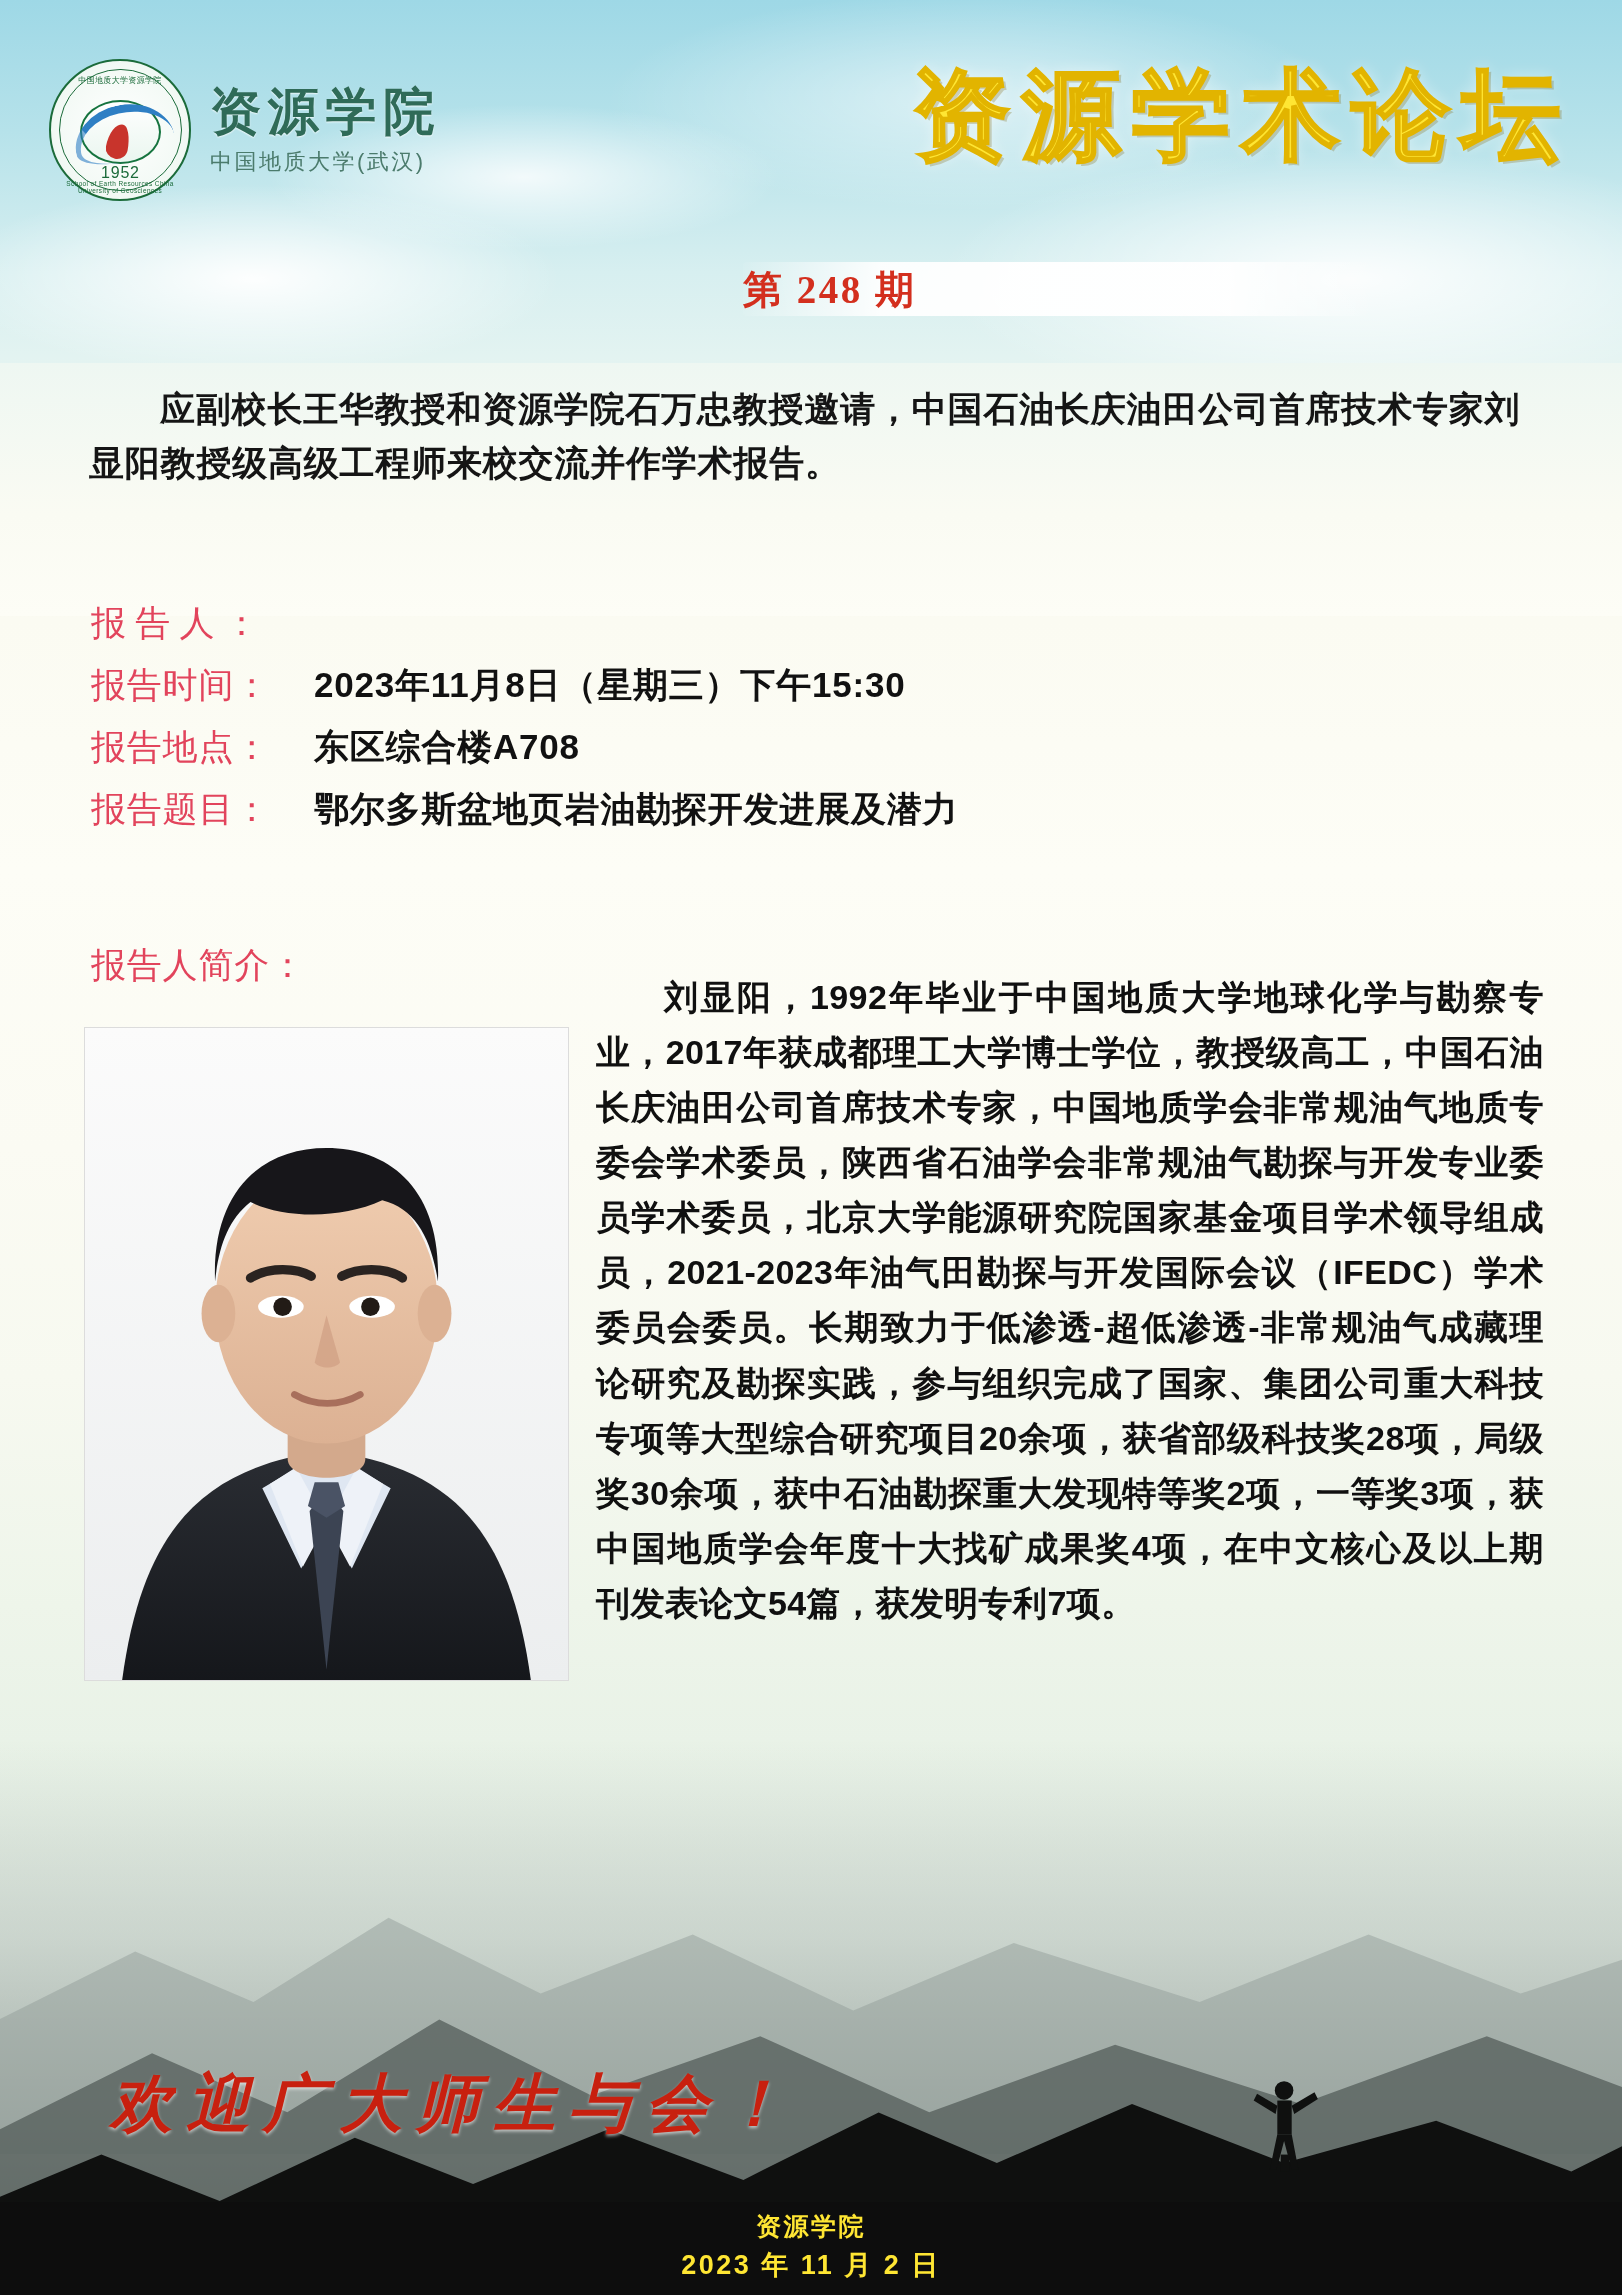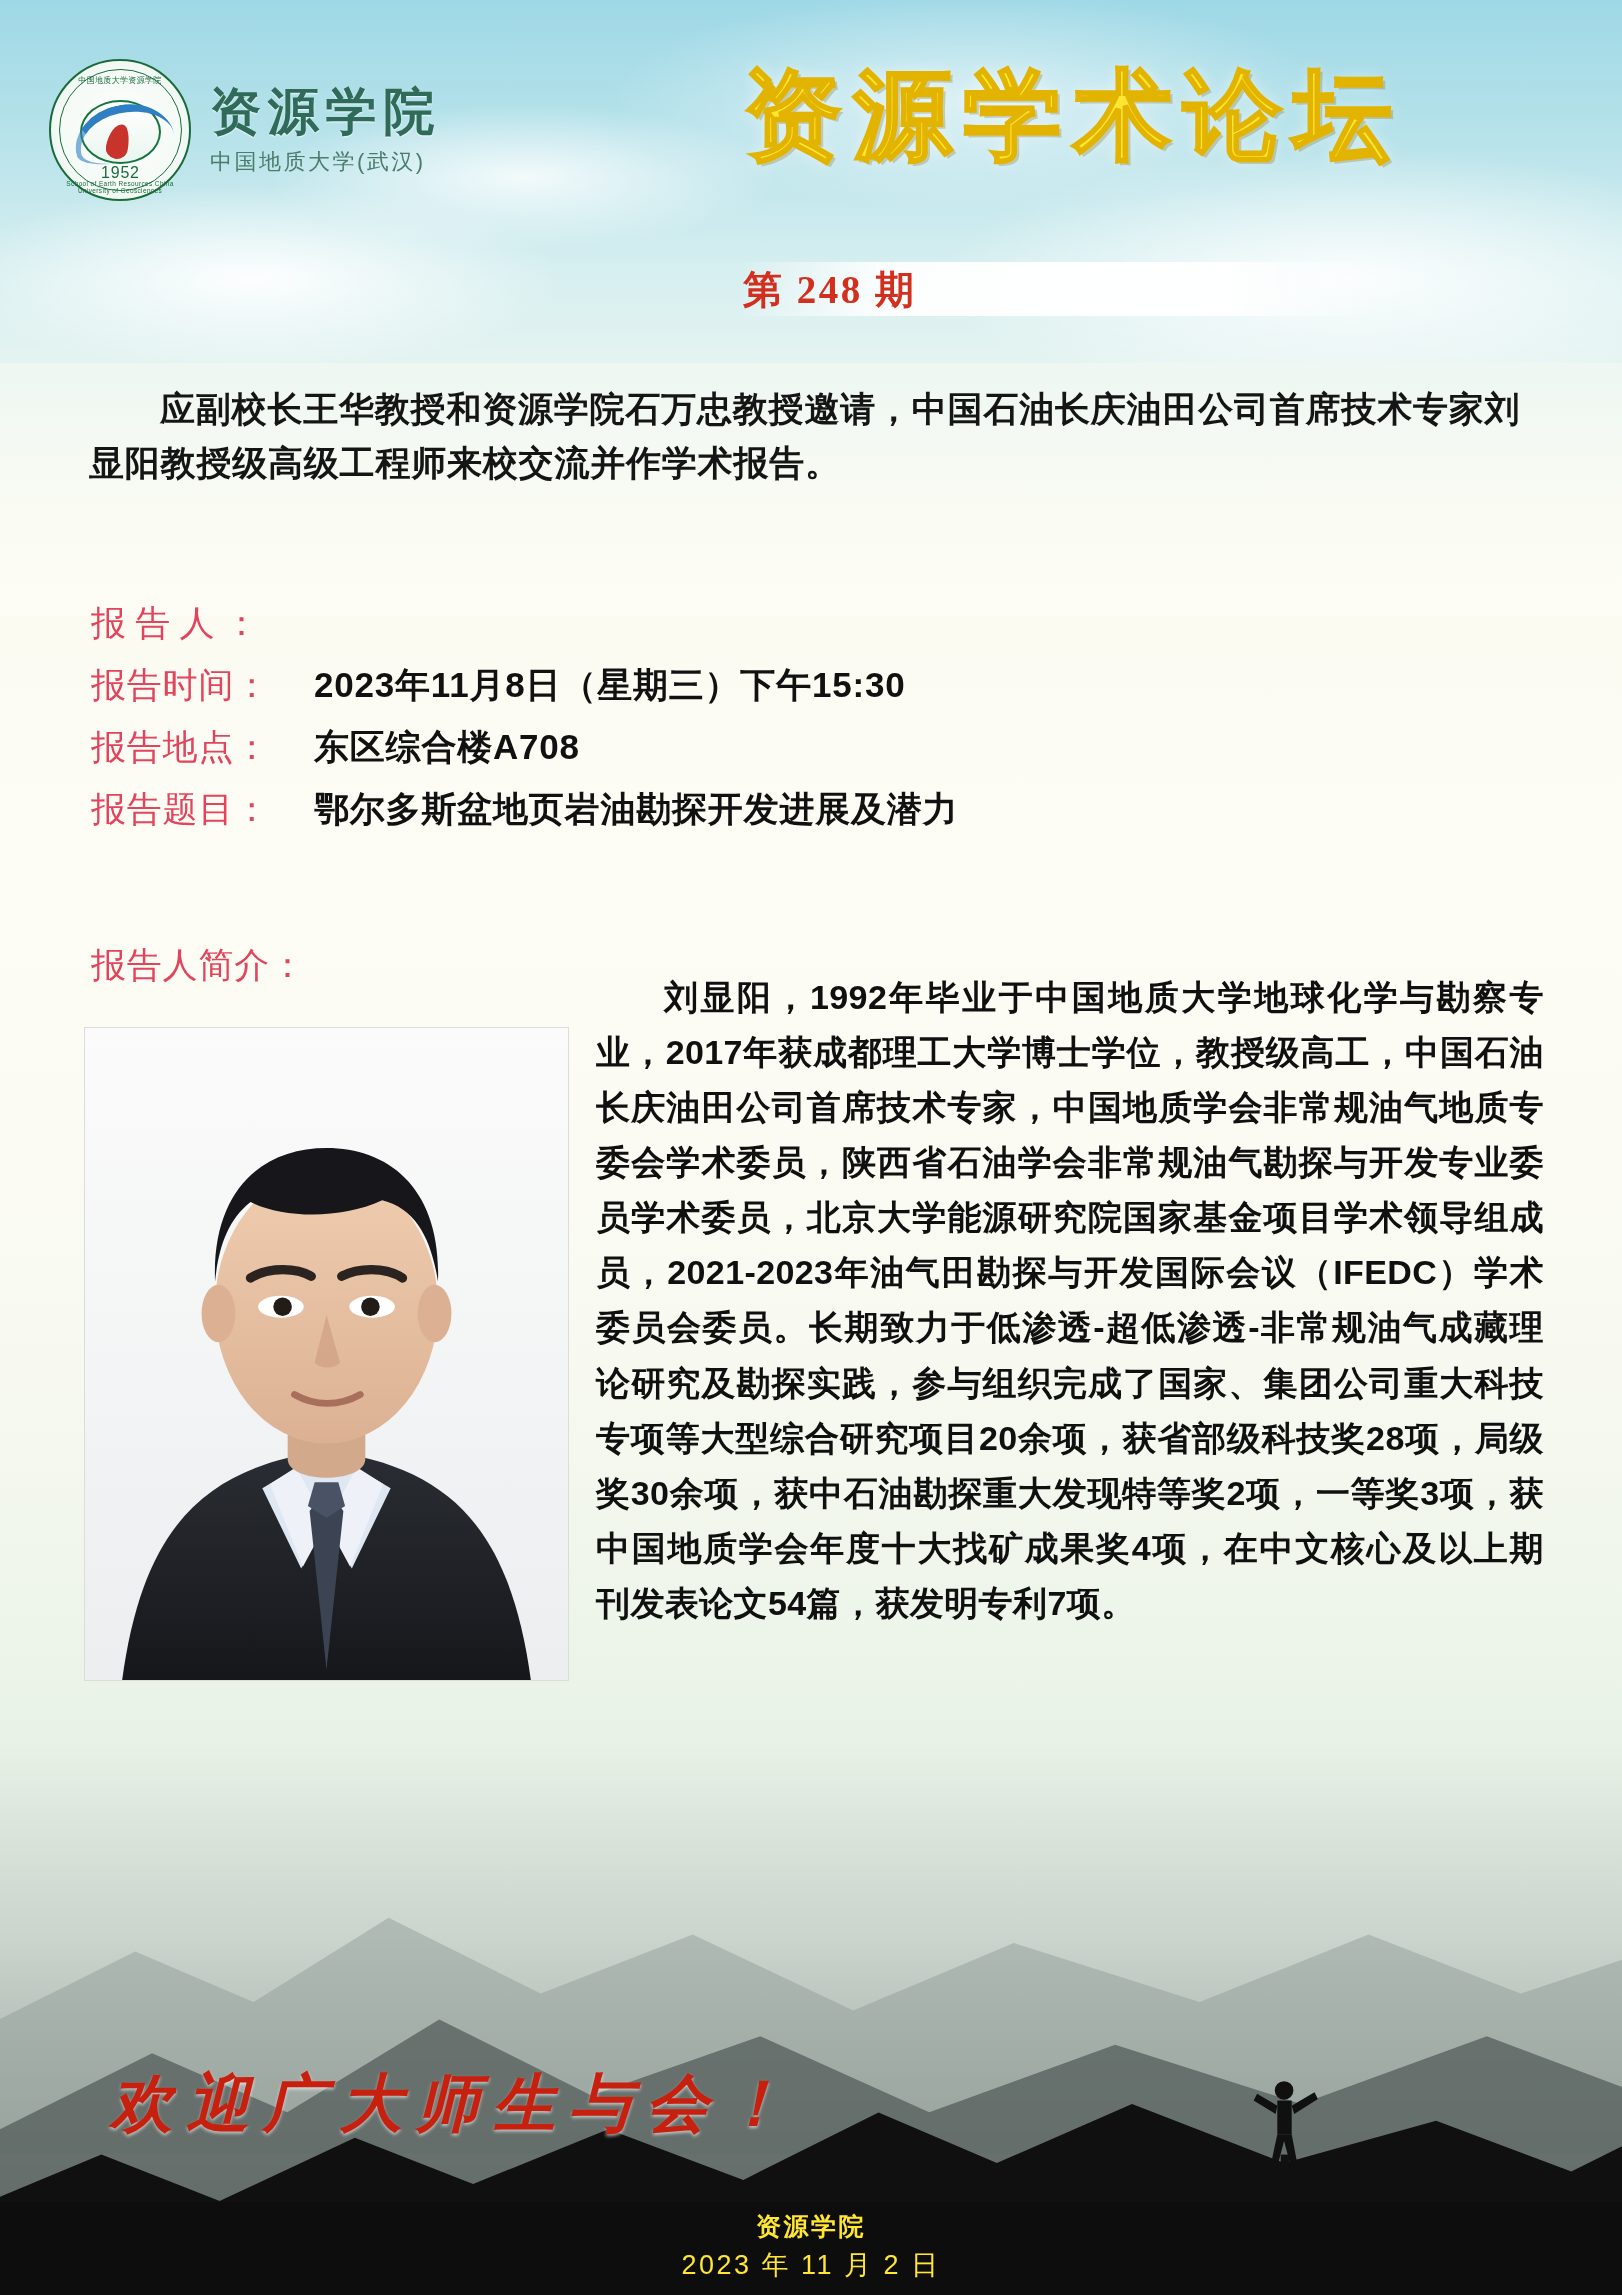--- a/index.html
+++ b/index.html
@@ -167,21 +167,21 @@
     margin-top: 8.4px;
     font-size: 22px;
     color: #4b7b6c;
     letter-spacing: 2.5px;
   }
 
   .forum-title {
     position: absolute;
     left: 575px; top: 51px;
     width: 997px;
-    text-align: center;
+    text-align: right;
     font-size: 98px;
     font-weight: bold;
     letter-spacing: 12px;
     color: #ffe633;
     -webkit-text-stroke: 2.5px #e2b400;
     text-shadow:
       3.4px 3.4px 0 rgba(120,90,0,0.25),
       0 0 15px rgba(255,255,255,0.55);
     font-family: "Liberation Serif", "DejaVu Serif", serif;
   }
@@ -307,21 +307,21 @@
     font-weight: bold;
     color: #ffe633;
     letter-spacing: 2.5px;
   }
   .footer-date {
     position: absolute;
     left: 0; bottom: 12px;
     width: 1622px;
     text-align: center;
     font-size: 27px;
-    font-weight: normal;
+    font-weight: bold;
     color: #ffe633;
     letter-spacing: 2.5px;
   }
 </style>
 </head>
 <body>
 
 <div class="poster">
 
   <div class="sky"></div>

